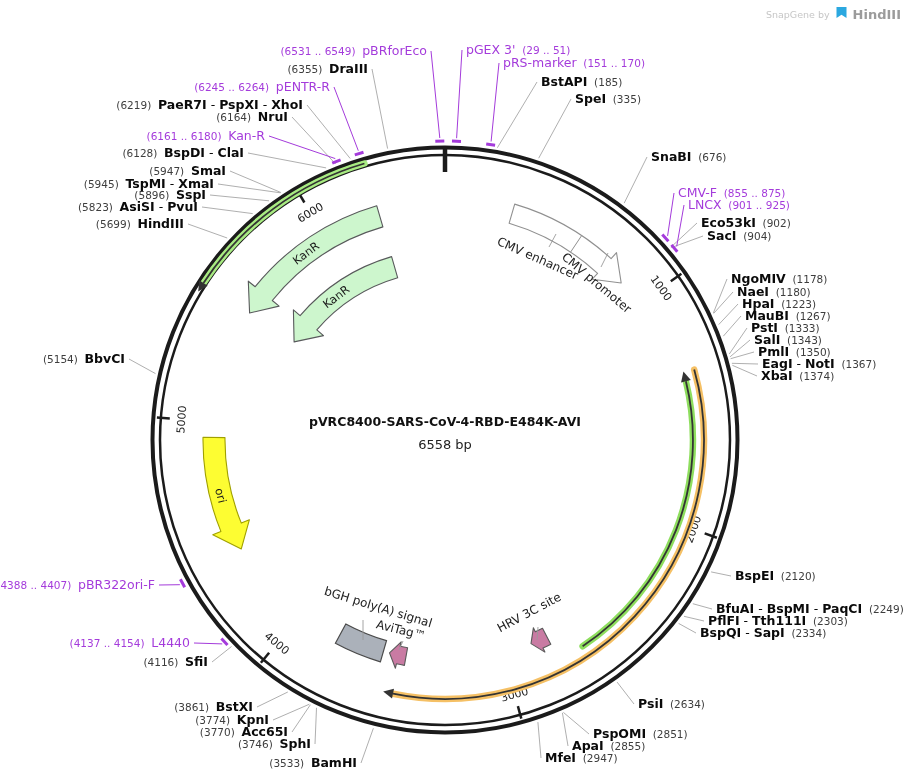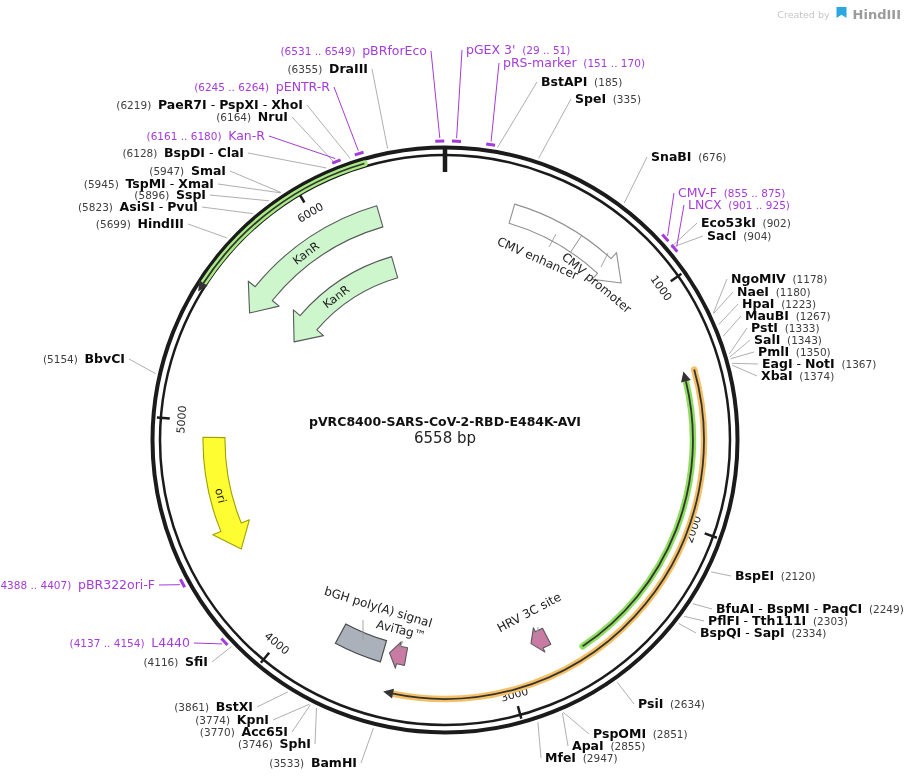--- a/index.html
+++ b/index.html
@@ -1,21 +1,21 @@
 <!DOCTYPE html>
 <html><head>
 <meta charset="utf-8">
 <style>
   html,body{margin:0;padding:0;background:#fff;}
   #stage{position:relative;width:909px;height:781px;background:#ffffff;overflow:hidden;
          font-family:"DejaVu Sans","Liberation Sans",sans-serif;}
   #map-svg{position:absolute;left:0;top:0;}
   #title-block{position:absolute;left:245px;top:414px;width:400px;text-align:center;pointer-events:none;}
   #plasmid-title{font-size:12.5px;font-weight:bold;color:#111;letter-spacing:0px;}
-  #plasmid-subtitle{font-size:15px;color:#222;margin-top:0;}
+  #plasmid-subtitle{font-size:13px;color:#222;margin-top:8px;}
   #watermark{position:absolute;right:8px;top:6px;display:flex;align-items:center;gap:5px;}
   #wm-created{font-size:9.5px;color:#c6c6c6;}
   #wm-brand{font-size:13px;font-weight:600;color:#9b9b9b;}
   svg text{font-family:"DejaVu Sans","Liberation Sans",sans-serif;}
 </style>
 </head>
 <body>
 
 <div id="stage">
   <svg id="map-svg" width="909" height="781" viewBox="0 0 909 781">
@@ -183,24 +183,24 @@
       <text x="688" y="209" text-anchor="start"><tspan font-size="12.5" fill="#a43bdb">LNCX</tspan><tspan font-size="10.5" fill="#a43bdb">&nbsp;&nbsp;(901 .. 925)</tspan></text>
       <line x1="184.7" y1="587.2" x2="180.4" y2="579.3" stroke="#a43bdb" stroke-width="3"></line>
       <line x1="159" y1="585" x2="179.9" y2="584.7" stroke="#a43bdb" stroke-width="1"></line>
       <text x="155" y="589" text-anchor="end"><tspan font-size="10.5" fill="#a43bdb">(4388 .. 4407)&nbsp;&nbsp;</tspan><tspan font-size="12.5" fill="#a43bdb">pBR322ori-F</tspan></text>
       <line x1="227.5" y1="645.1" x2="221.4" y2="638.5" stroke="#a43bdb" stroke-width="3"></line>
       <line x1="194" y1="643" x2="222.2" y2="643.9" stroke="#a43bdb" stroke-width="1"></line>
       <text x="190" y="647" text-anchor="end"><tspan font-size="10.5" fill="#a43bdb">(4137 .. 4154)&nbsp;&nbsp;</tspan><tspan font-size="12.5" fill="#a43bdb">L4440</tspan></text>
     </svg>
 
   <div id="title-block">
-    <div id="plasmid-title">pVRC8400-SARS-CoV-2-RBD-E484K-AVI</div>
+    <div id="plasmid-title">pVRC8400-SARS-CoV-4-RBD-E484K-AVI</div>
     <div id="plasmid-subtitle">6558 bp</div>
   </div>
 
   <div id="watermark">
-    <span id="wm-created">Created by</span>
+    <span id="wm-created">SnapGene by</span>
     <svg width="13" height="16" viewBox="0 0 13 16">
       <path d="M1.5 1 L11.5 1 L11.5 12 L6.5 8.8 L1.5 12 Z" fill="#2ba8e0"></path>
     </svg>
     <span id="wm-brand">HindIII</span>
   </div>
 </div>
 
 </body></html>

